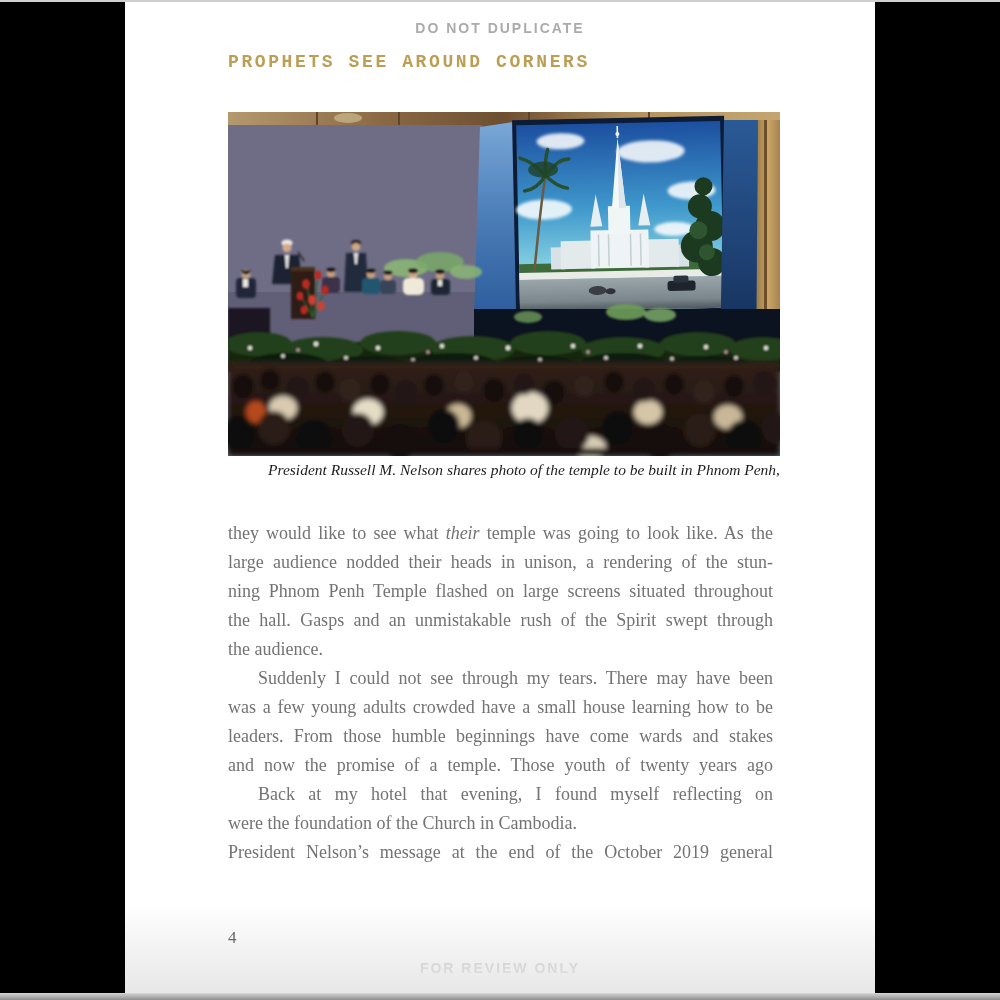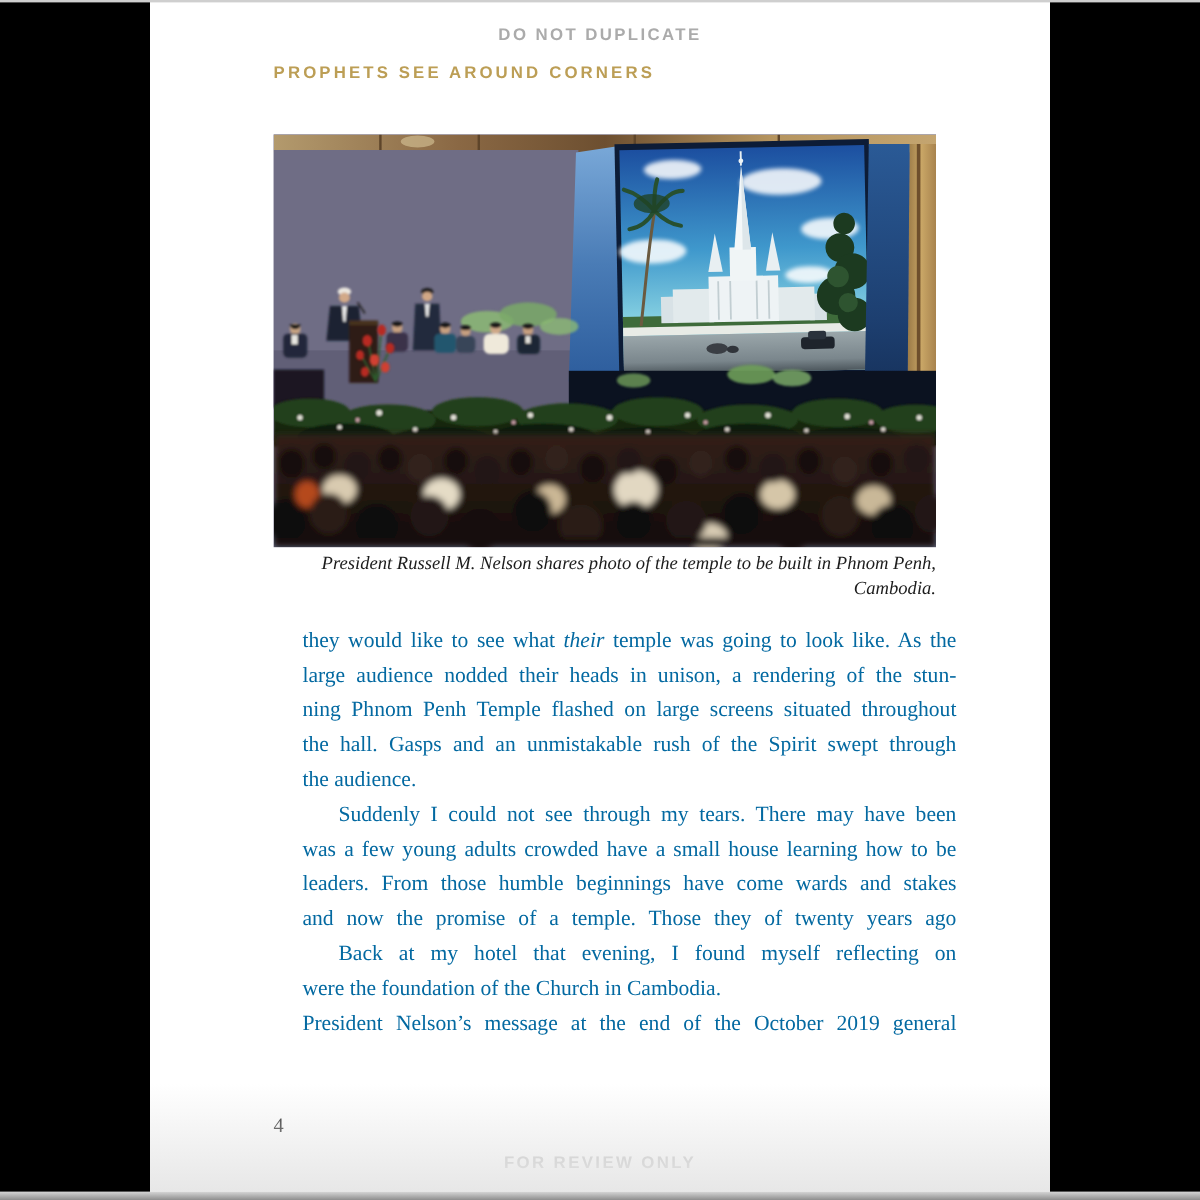--- a/index.html
+++ b/index.html
@@ -10,27 +10,27 @@
              background:linear-gradient(#d6d6d6,#8e8e8e);z-index:6;}
   .page{position:absolute;left:125px;top:0;width:750px;height:1000px;background:#fff;}
   .page-shade{position:absolute;left:0;bottom:7px;width:750px;height:90px;
               background:linear-gradient(rgba(255,255,255,0),#e7e7e7);pointer-events:none;}
   .wm{position:absolute;width:750px;text-align:center;
       font-family:"Liberation Sans", sans-serif;font-weight:bold;
       font-size:14px;letter-spacing:2px;color:#ababab;}
   .wm-top{top:20px;}
   .wm-bottom{top:960px;color:#b3b3b3;}
   .runhead{position:absolute;left:103px;top:52px;
-           font-family:Liberation Sans, sans-serif;font-weight:bold;
-           font-size:14px;letter-spacing:2.6px;color:#bc9e55;}
+           font-family:Liberation Mono, monospace;font-weight:bold;
+           font-size:18px;letter-spacing:2.6px;color:#bc9e55;}
   .photo{position:absolute;left:103px;top:112px;width:552px;height:344px;overflow:hidden;background:#6f6d85;}
   .photo svg{display:block;}
   .caption{position:absolute;left:103px;top:459px;width:552px;
            font-style:italic;font-size:15.5px;line-height:21px;color:#1c1c1c;text-align:right;}
-  .bodytext{position:absolute;left:103px;top:519px;width:545px;color:#0369a1;margin-left:24px;}
+  .bodytext{position:absolute;left:103px;top:519px;width:545px;color:#737373;}
   .line{font-size:18px;line-height:29px;text-align:justify;text-align-last:justify;
         -moz-text-align-last:justify;white-space:normal;}
   .line.last{text-align-last:left;}
   .line.ind{padding-left:30px;}
   .it{font-style:italic;}
   .pagenum{position:absolute;left:103px;top:928px;font-size:17px;color:#111;}
 </style>
 </head>
 <body>
 
@@ -347,34 +347,33 @@
             <ellipse cx="516" cy="326" rx="18" ry="18"></ellipse>
               <ellipse cx="548" cy="316" rx="14" ry="16" fill="#241812"></ellipse>
           </g>
           <rect x="0" y="336" width="552" height="8" fill="#140d08"></rect>
         </g>
       </svg>
     </div>
 
     <div class="caption">
       <div>President Russell M. Nelson shares photo of the temple to be built in Phnom Penh,</div>
-      <div>Cambodia.</div>
     </div>
 
     <div class="bodytext">
       <div class="line"><span>they would like to see what </span><span class="it">their</span><span> temple was going to look like. As the</span></div>
       <div class="line">large audience nodded their heads in unison, a rendering of the stun-</div>
       <div class="line">ning Phnom Penh Temple flashed on large screens situated throughout</div>
       <div class="line">the hall. Gasps and an unmistakable rush of the Spirit swept through</div>
       <div class="line last">the audience.</div>
 
       <div class="line ind">Suddenly I could not see through my tears. There may have been</div>
       <div class="line">was a few young adults crowded have a small house learning how to be</div>
       <div class="line">leaders. From those humble beginnings have come wards and stakes</div>
-      <div class="line">and now the promise of a temple. Those they of twenty years ago</div>
+      <div class="line">and now the promise of a temple. Those youth of twenty years ago</div>
       <div class="line ind">Back at my hotel that evening, I found myself reflecting on</div>
 
       <div class="line last">were the foundation of the Church in Cambodia.</div>
       <div class="line">President Nelson’s message at the end of the October 2019 general</div>
     </div>
 
     <div class="pagenum">4</div>
     <div class="wm wm-bottom">FOR REVIEW ONLY</div>
     <div class="page-shade"></div>
   </div>

